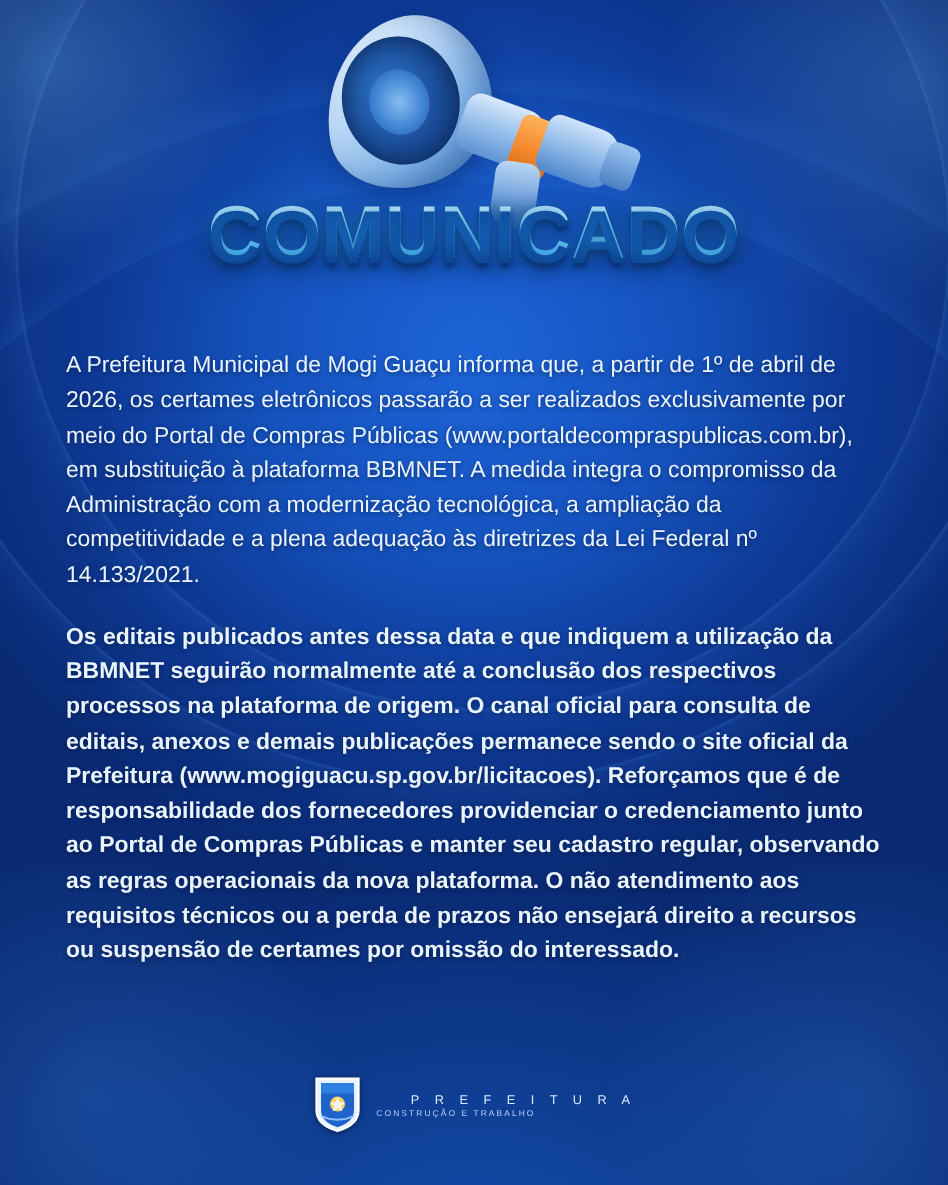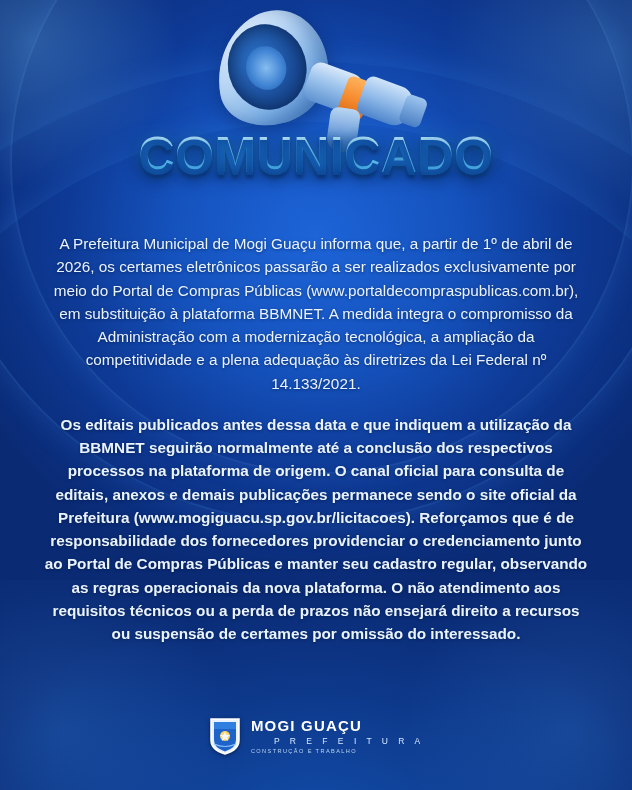--- a/index.html
+++ b/index.html
@@ -177,21 +177,21 @@
     filter: drop-shadow(0 3px 2px rgba(6,38,92,0.9));
   }
 
   
   .body-text {
     position: absolute;
     left: 44px;
     right: 44px;
     top: 232px;
     color: #eaf4ff;
-    text-align: center;
+    text-align: left;
     font-size: 15.3px;
     line-height: 1.52;
     text-shadow: 0 1px 3px rgba(4,22,60,0.55);
   }
   .body-text p {
     margin: 0 0 18px 0;
   }
   .body-text p:last-child { margin-bottom: 0; font-weight: bold; }
 
   
@@ -274,19 +274,18 @@
       <svg width="34" height="40" viewBox="0 0 34 40" aria-hidden="true">
         <path d="M3 3 H31 V24 Q31 34 17 38 Q3 34 3 24 Z" fill="#e9f2ff" stroke="#ffffff" stroke-width="1.5"></path>
         <path d="M6 6 H28 V24 Q28 32 17 35.5 Q6 32 6 24 Z" fill="#1d63c9"></path>
         <path d="M6 6 H28 V13 H6 Z" fill="#2f7fe0"></path>
         <circle cx="17" cy="20" r="5" fill="#ffd35c"></circle>
         <path d="M17 15.5 L18.4 18.8 L22 19.1 L19.3 21.4 L20.1 24.9 L17 23 L13.9 24.9 L14.7 21.4 L12 19.1 L15.6 18.8 Z" fill="#f2f7ff"></path>
         <path d="M6 28 Q17 33 28 28" fill="none" stroke="#8fc0ff" stroke-width="1.2"></path>
       </svg>
     </div>
     <div class="footer-text">
-      <div class="footer-city">MOGI GUAÇU</div>
       <div class="footer-sub">P R E F E I T U R A</div>
       <div class="footer-tag">CONSTRUÇÃO E TRABALHO</div>
     </div>
   </div>
 
 </div>
 
 </body></html>

